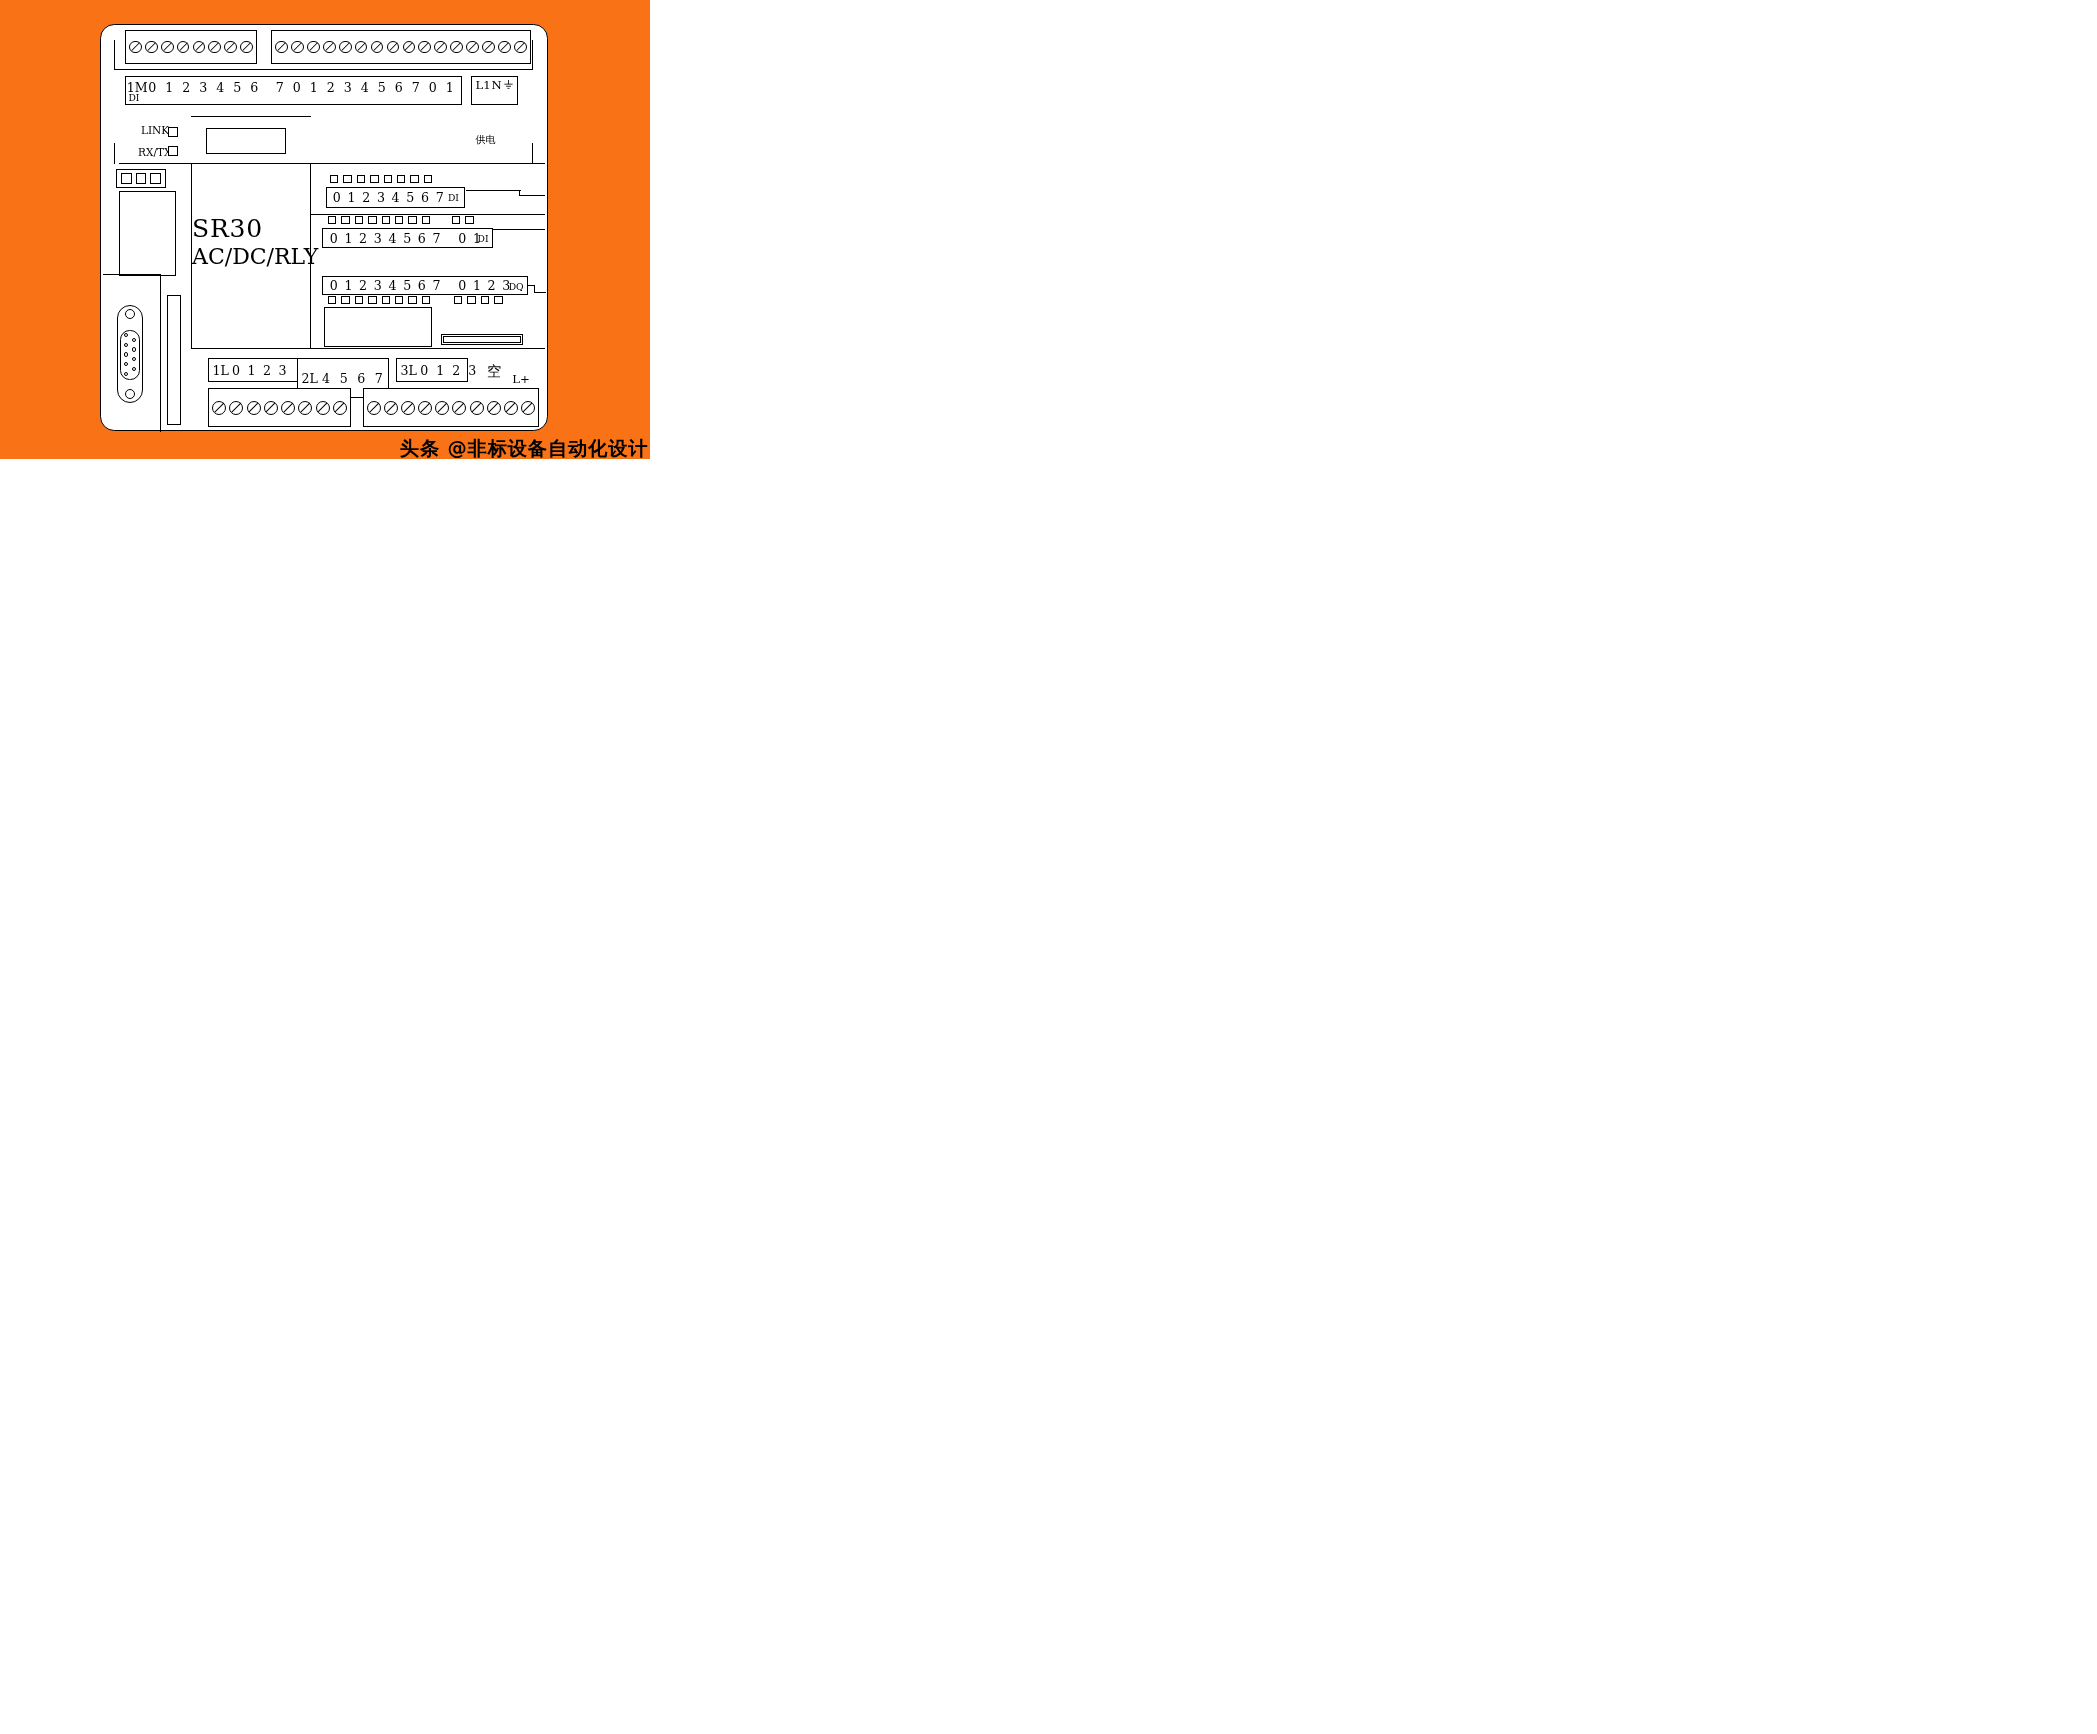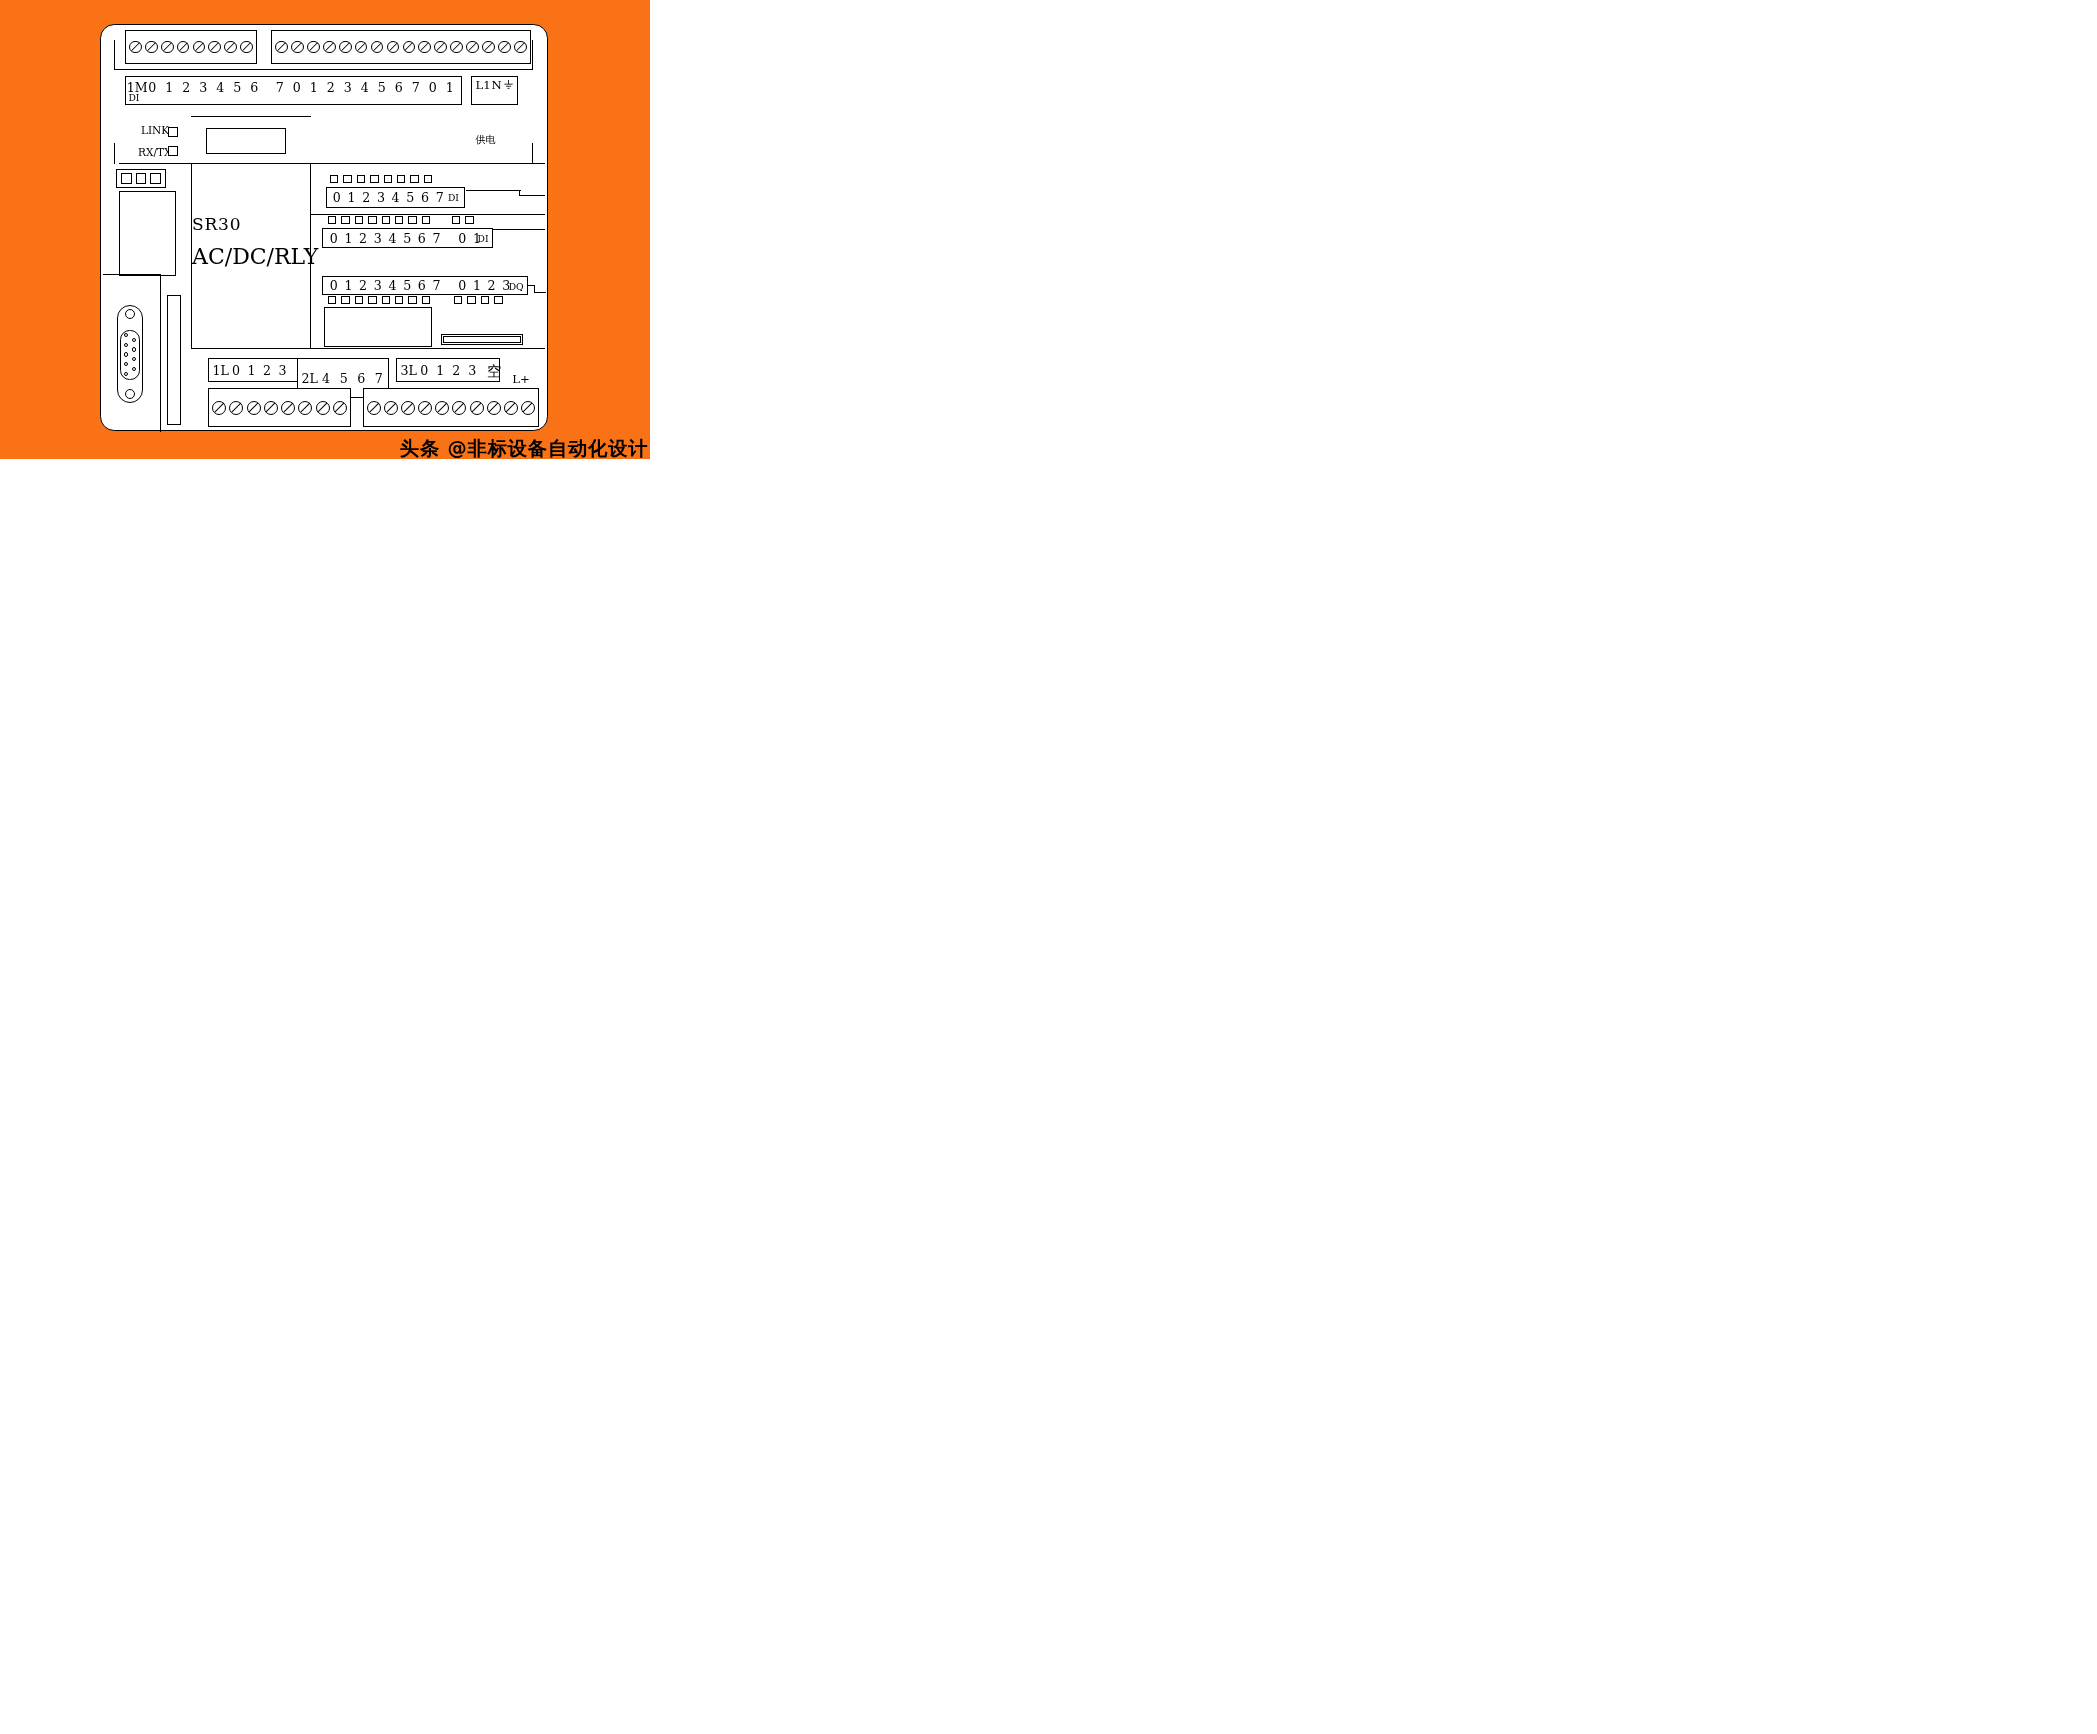--- a/index.html
+++ b/index.html
@@ -39,21 +39,21 @@
   .power-box { position:absolute; left:471px; top:76px; width:47px; height:28.5px;
                border:0.8px solid #000; padding:1.3px 3.4px 0.8px 3.4px; display:flex; flex-direction:column;
                justify-content:space-between; font-size:11.7px;gap:43px; }
   .power-row { display:flex; align-items:center; justify-content:space-between; }
   .power-caption { font-size:10px; line-height:10px; }
 
   .small-label { position:absolute; font-size:10.5px; white-space:nowrap; }
   .vlabel { position:absolute; top:192px; font-size:9.2px; white-space:nowrap;
             transform:rotate(90deg); transform-origin:0 0; letter-spacing:0.8px; }
 
-  .model { position:absolute; left:192px; top:214px; font-size:17px; letter-spacing:0.8px; }
+  .model { position:absolute; left:192px; top:214px; font-size:25px; letter-spacing:0.8px; }
   .spec  { position:absolute; left:192px; top:244px; font-size:22px; }
 
   .prefix { width:19.3px; text-indent:3.4px; flex:none; }
 
   .db9 { position:absolute; left:117px; top:305px; width:26px; height:98px;
          border:0.8px solid #000; border-radius:13px; background:#fff; }
   .db9-hole { position:absolute; left:calc(50% - 5px); width:10px; height:10px;
               border:0.8px solid #000; border-radius:50%; }
   .db9-pill { position:absolute; left:calc(50% - 9.6px); top:24px; width:19.3px; height:50px;
               border:0.8px solid #000; border-radius:9.6px; }
@@ -324,21 +324,21 @@
   </div>
   <div class="label-box" style="left:297px;top:358px;width:92px;height:40px">
     <span class="prefix">2L</span>
     <span class="cells" style="--cw:17.6px">
         <span class="cell">4</span>
         <span class="cell">5</span>
         <span class="cell">6</span>
         <span class="cell">7</span>
       </span>
   </div>
-  <div class="label-box" style="left:396px;top:358px;width:104px;height:24px">
+  <div class="label-box" style="left:396px;top:358px;width:72px;height:24px">
     <span class="prefix">3L</span>
     <span class="cells" style="--cw:16px">
         <span class="cell">0</span>
         <span class="cell">1</span>
         <span class="cell">2</span>
         <span class="cell">3</span>
       </span>
   </div>
   <div class="spare-label">空</div>
   <div class="out-title-box">输出</div>

